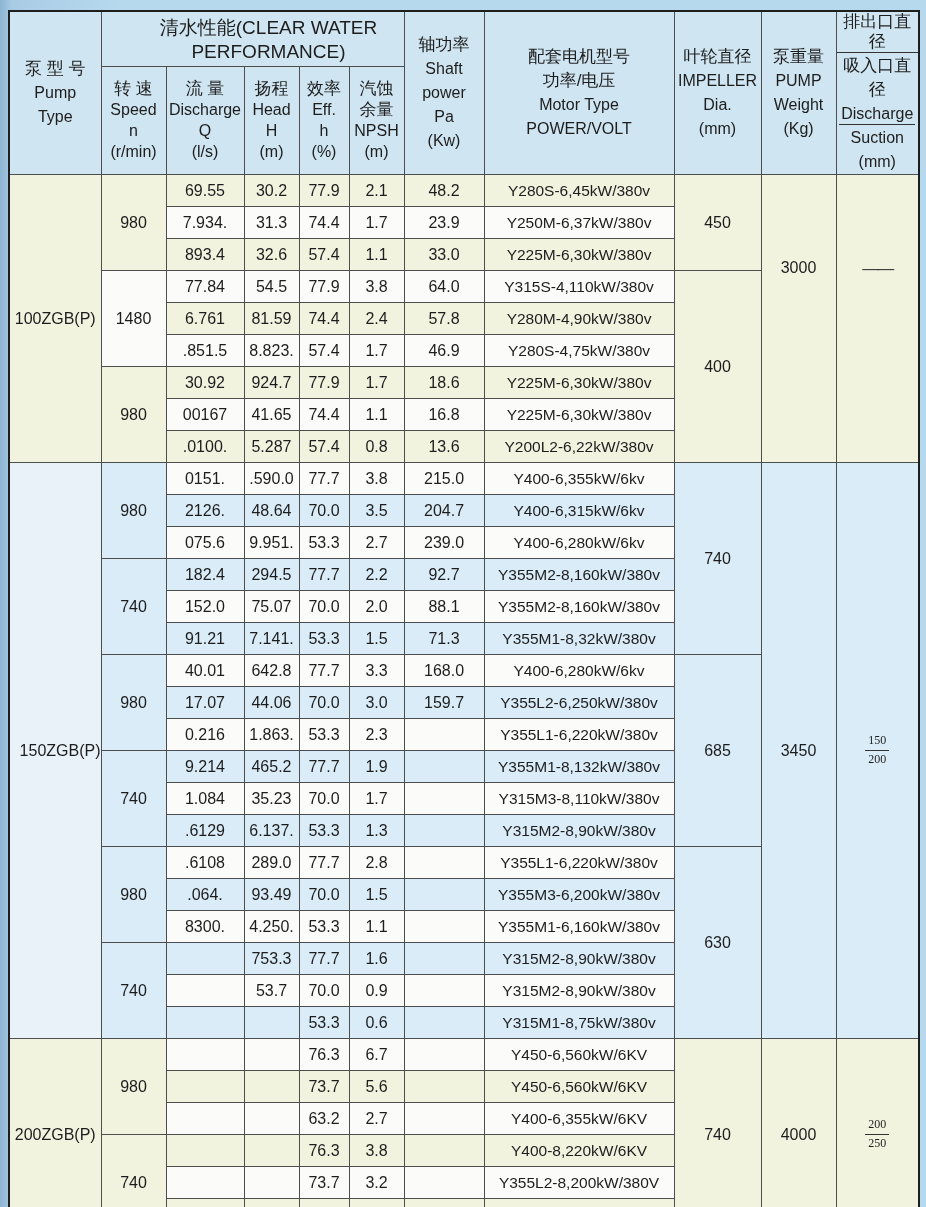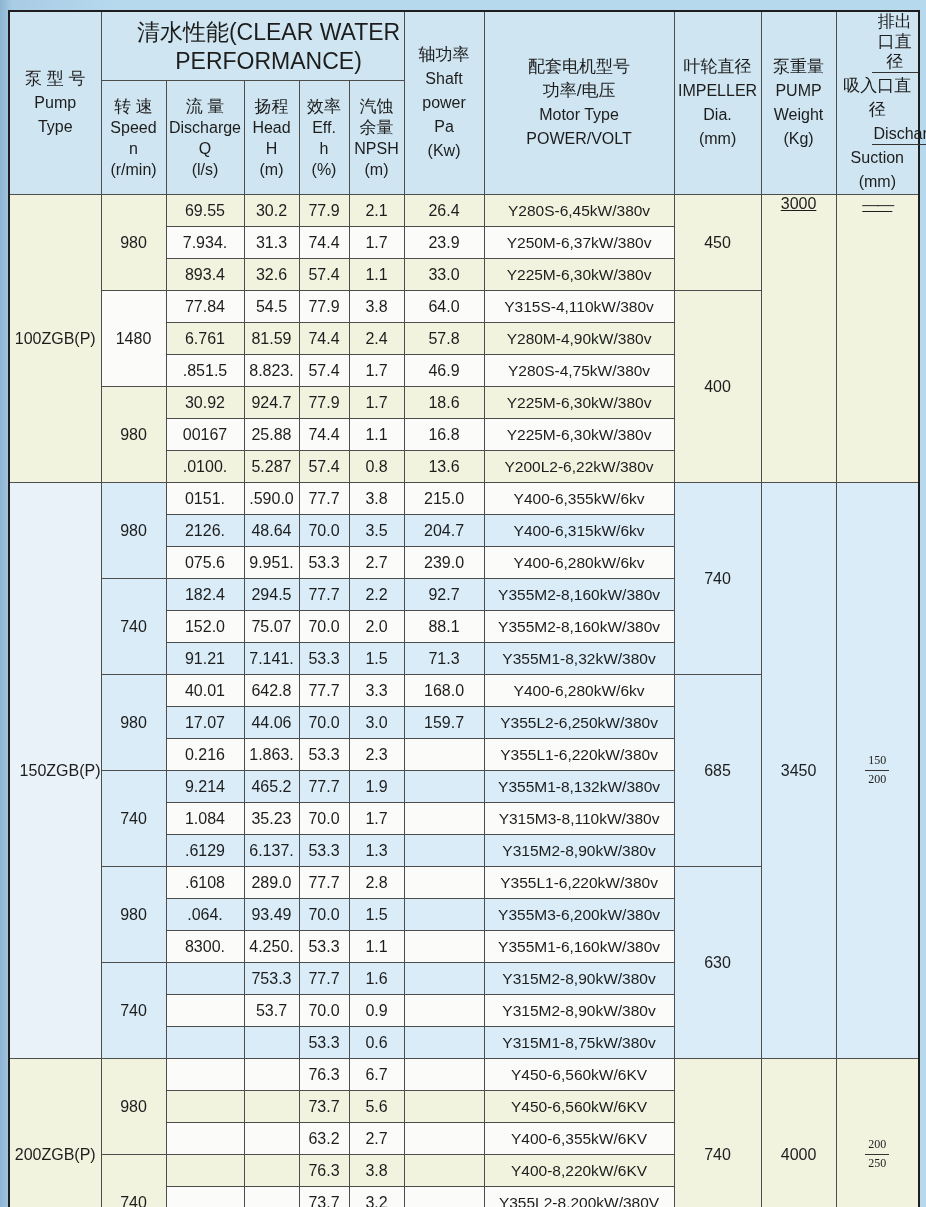--- a/index.html
+++ b/index.html
@@ -17,33 +17,33 @@
   }
   col.c-pump{width:92px;}  col.c-speed{width:65px;} col.c-cap{width:78px;}
   col.c-head{width:55px;}  col.c-eff{width:50px;}   col.c-npsh{width:55px;}
   col.c-shaft{width:80px;} col.c-motor{width:190px;}col.c-imp{width:87px;}
   col.c-wt{width:75px;}    col.c-dis{width:83px;}
   th,td{
     border:1px solid #4d4d4d;padding:0;margin:0;
     text-align:center;vertical-align:middle;font-weight:normal;
   }
   thead th{background:#cfe5f1;}
-  .band{height:30px;font-size:23px;padding-left:32px;}
+  .band{height:30px;font-size:19px;padding-left:32px;}
   .sub th{height:96px;}
   .hline{line-height:21px;font-size:16px;}
   .hline.cn{font-size:17px;}
   .tallcell .hline{line-height:24px;}
   tbody td{height:31px;font-size:16px;}
   td.motor{font-size:15.5px;margin-top:12px;}
   .t-cream{background:#f1f3df;}
   .t-white{background:#fbfcfa;}
   .t-blue{background:#d9ecf8;}
   .t-pumpblue{background:#e9f2f9;text-align:right;}
-  td.off{vertical-align:top;text-decoration:underline;}
-  .u{border-bottom:1.5px solid #333;display:inline-block;padding:0 2px;line-height:20px;margin-left:35px;}
+  td.off{vertical-align:top;padding-top:84px;}
+  .u{border-bottom:1.5px solid #333;display:inline-block;padding:0 2px;line-height:20px;}
   .fr{display:inline-block;line-height:1.3;font-size:12px;font-family:Liberation Serif, serif;}
   .fr-top{display:block;border-bottom:1.5px solid #333;padding:0 3px 1px 3px;}
   .fr-bot{display:block;padding-top:1px;}
   .dash{font-size:17px;letter-spacing:-2px;color:#3a3a3a;}
 </style>
 </head>
 <body>
 
 <div class="page">
   <table class="spec">
@@ -135,21 +135,21 @@
       </tr>
     </thead>
     <tbody id="spec-body">
         <tr>
           <td class="t-cream" rowspan="9">100ZGB(P)</td>
           <td class="t-cream" rowspan="3">980</td>
           <td class="t-cream">69.55</td>
           <td class="t-cream">30.2</td>
           <td class="t-cream">77.9</td>
           <td class="t-cream">2.1</td>
-          <td class="t-cream">26.4</td>
+          <td class="t-cream">48.2</td>
           <td class="t-cream motor">Y280S-6,45kW/380v</td>
           <td class="t-cream" rowspan="3">450</td>
           <td class="t-cream off" rowspan="9">3000</td>
           <td class="t-cream off" rowspan="9"><span class="dash">——</span></td>
         </tr>
         <tr>
           <td class="t-white">7.934.</td>
           <td class="t-white">31.3</td>
           <td class="t-white">74.4</td>
           <td class="t-white">1.7</td>
@@ -194,21 +194,21 @@
           <td class="t-cream" rowspan="3">980</td>
           <td class="t-cream">30.92</td>
           <td class="t-cream">924.7</td>
           <td class="t-cream">77.9</td>
           <td class="t-cream">1.7</td>
           <td class="t-cream">18.6</td>
           <td class="t-cream motor">Y225M-6,30kW/380v</td>
         </tr>
         <tr>
           <td class="t-white">00167</td>
-          <td class="t-white">25.88</td>
+          <td class="t-white">41.65</td>
           <td class="t-white">74.4</td>
           <td class="t-white">1.1</td>
           <td class="t-white">16.8</td>
           <td class="t-white motor">Y225M-6,30kW/380v</td>
         </tr>
         <tr>
           <td class="t-cream">.0100.</td>
           <td class="t-cream">5.287</td>
           <td class="t-cream">57.4</td>
           <td class="t-cream">0.8</td>

